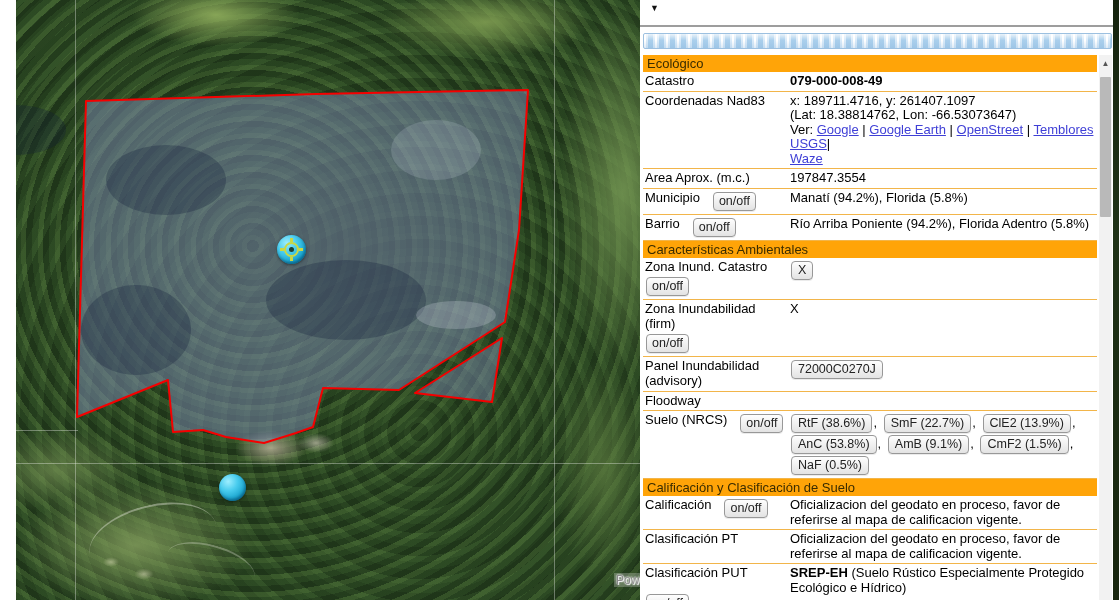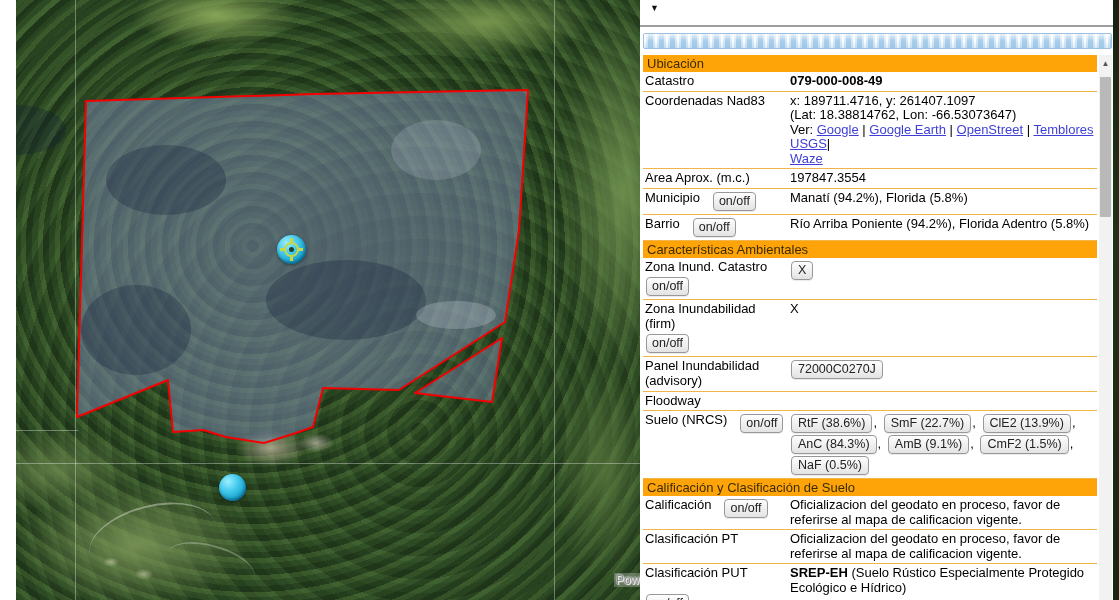--- a/index.html
+++ b/index.html
@@ -135,21 +135,21 @@
 
   <div id="panel">
     <div id="panel-topbar">
       <span id="collapse-arrow">▼</span>
     </div>
 
     <div id="stripe-bar"></div>
 
     <div id="rows">
 
-      <div class="sec-header">Ubicación</div>
+      <div class="sec-header">Ecológico</div>
 
       <div class="row">
         <div class="lbl">Catastro</div>
         <div class="val b">079-000-008-49</div>
       </div>
 
       <div class="row">
         <div class="lbl">Coordenadas Nad83</div>
         <div class="val">
           <div>x: 189711.4716, y: 261407.1097</div>
@@ -222,21 +222,21 @@
 
       <div class="row">
         <div class="lbl lbl-inline">
           <span>Suelo (NRCS)</span>
           <button class="btn small">on/off</button>
         </div>
         <div class="val">
           <button class="btn">RtF (38.6%)</button><span class="c">,</span>
           <button class="btn">SmF (22.7%)</button><span class="c">,</span>
           <button class="btn">ClE2 (13.9%)</button><span class="c">,</span>
-          <button class="btn">AnC (84.3%)</button><span class="c">,</span>
+          <button class="btn">AnC (53.8%)</button><span class="c">,</span>
           <button class="btn">AmB (9.1%)</button><span class="c">,</span>
           <button class="btn">CmF2 (1.5%)</button><span class="c">,</span>
           <button class="btn">NaF (0.5%)</button>
         </div>
       </div>
 
       <div class="sec-header">Calificación y Clasificación de Suelo</div>
 
       <div class="row">
         <div class="lbl lbl-inline">

